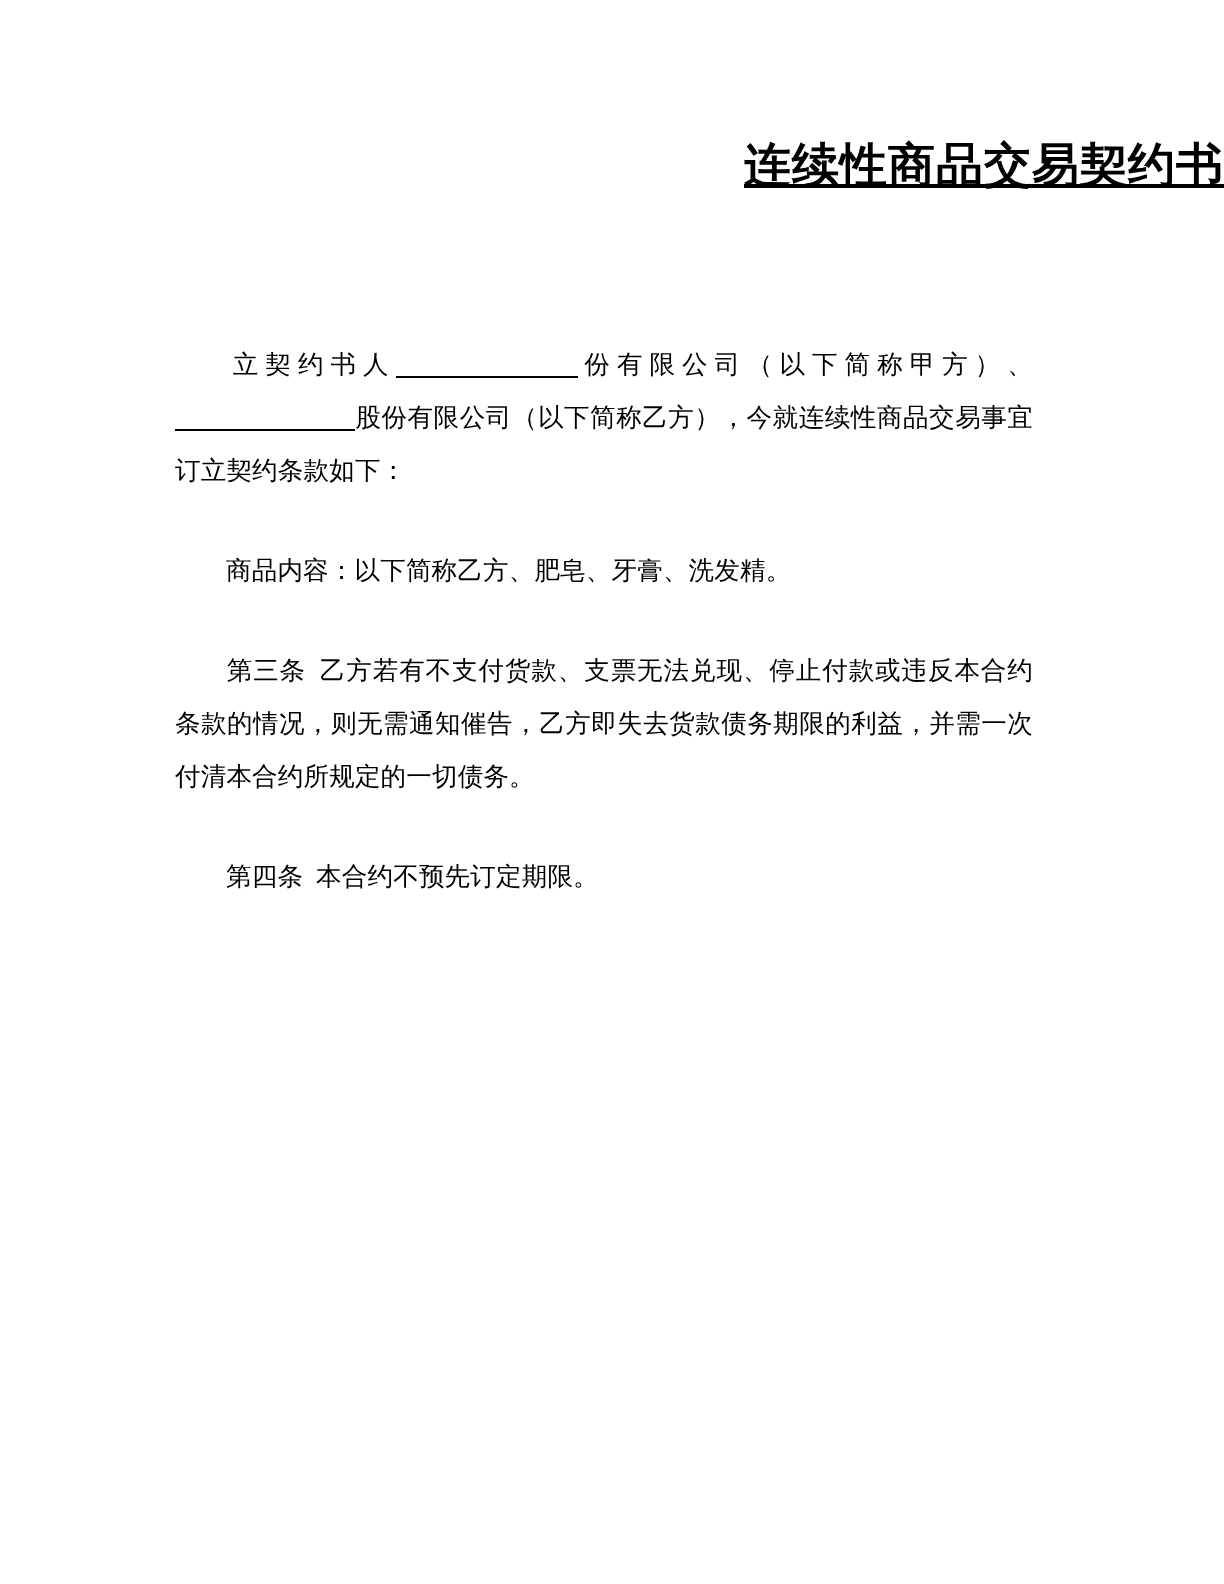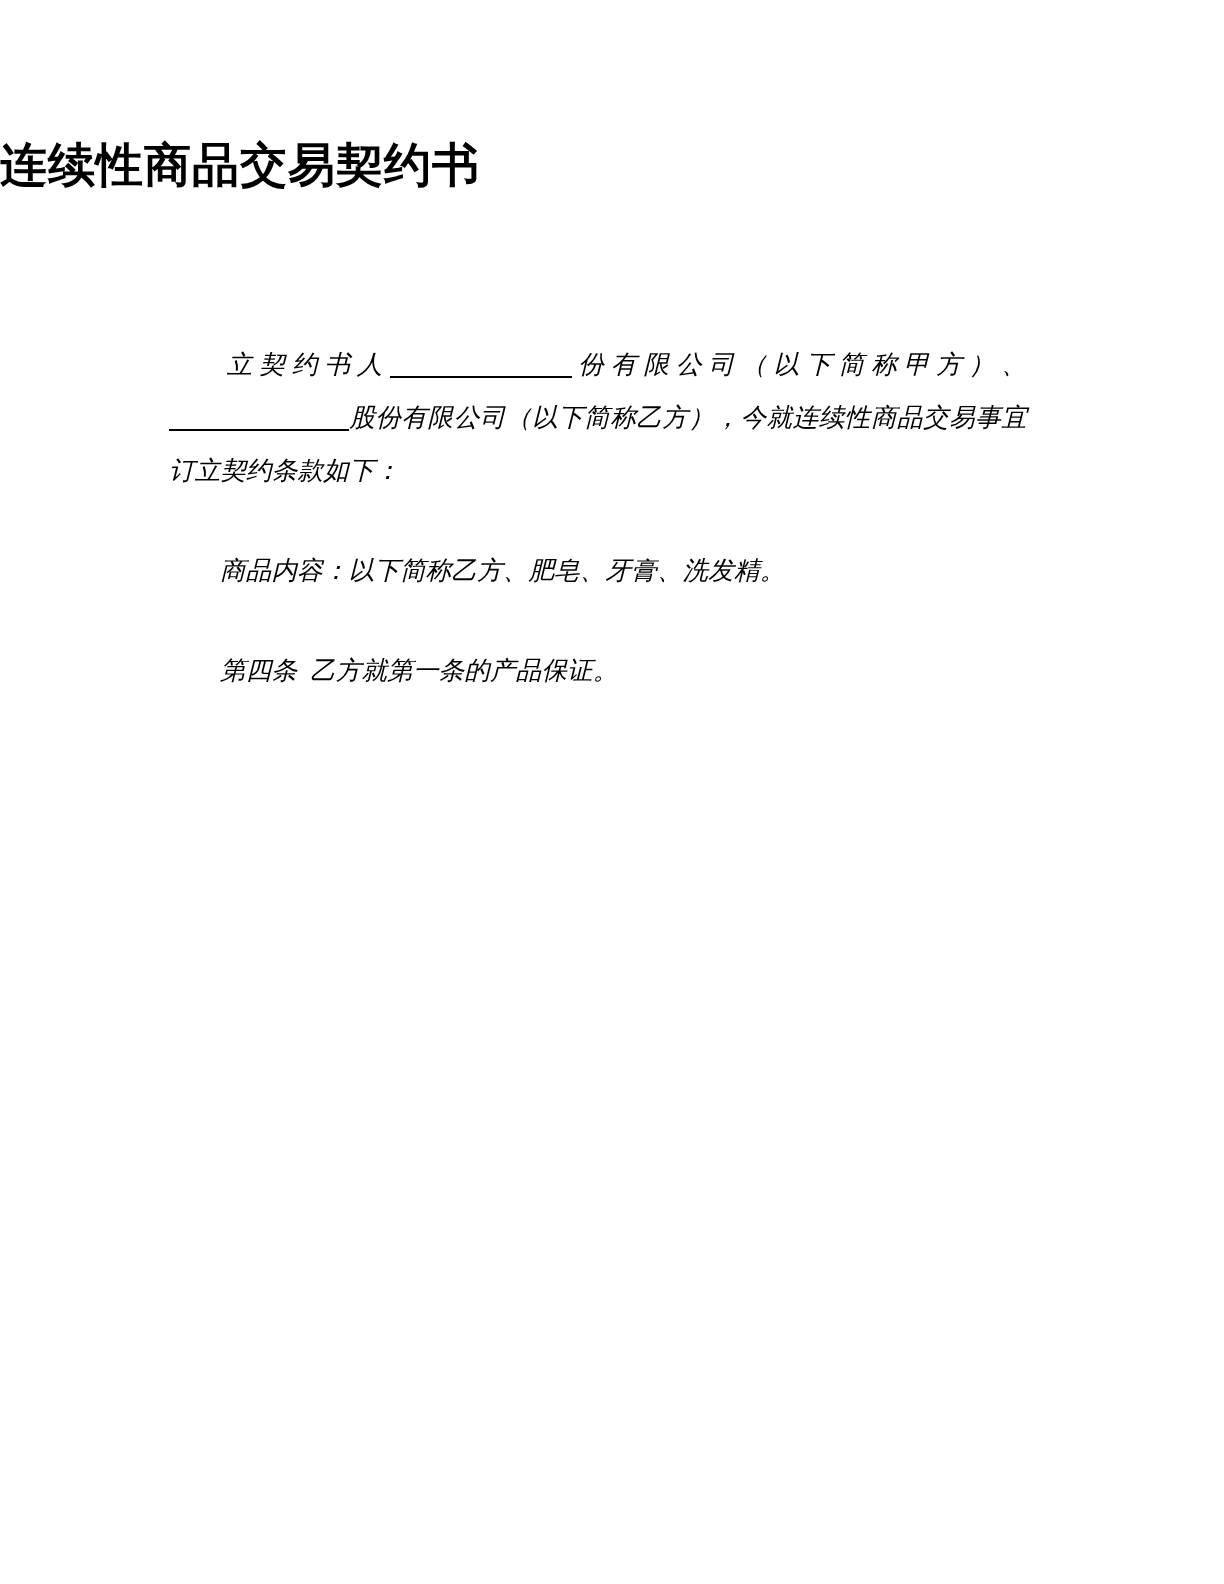--- a/index.html
+++ b/index.html
@@ -17,36 +17,36 @@
     overflow: hidden;
     font-family: "Liberation Serif", "DejaVu Serif", serif;
     color: #000000;
   }
 
   .doc-title {
     position: absolute;
     left: 0;
     top: 136px;
     width: 1224px;
-    text-align: left;
+    text-align: right;
     font-family: "Liberation Sans", "DejaVu Sans", sans-serif;
     font-weight: bold;
     font-size: 47px;
     line-height: 58px;
     letter-spacing: 1px;
     color: #000000;
     white-space: nowrap;
+    text-decoration: underline;
   }
 
   .body-block {
     position: absolute;
-    left: 169px;
+    left: 175px;
     top: 338px;
     width: 858px;
-    font-style: italic;
   }
 
   .para {
     font-size: 25.5px;
     line-height: 53px;
     text-align: justify;
     text-justify: inter-character;
     text-align-last: left;
     margin: 0 0 47px 0;
     letter-spacing: 0.2px;
@@ -88,20 +88,23 @@
     <p class="para">
       <span class="indent"></span><span>立契约书人</span><span class="blank-line blank-a"></span><span>份有限公司（以下简称甲方）、</span><span class="blank-line blank-b"></span><span>股份有限公司（以下简称乙方），今就连续性商品交易事宜订立契约条款如下：</span>
     </p>
 
 
     <p class="para">
       <span class="indent"></span><span>商品内容：以下简称乙方、肥皂、牙膏、洗发精。</span>
     </p>
 
 
+    <p class="para">
+      <span class="indent"></span><span>第三条</span><span class="gap"></span><span>乙方若有不支付货款、支票无法兑现、停止付款或违反本合约条款的情况，则无需通知催告，乙方即失去货款债务期限的利益，并需一次付清本合约所规定的一切债务。</span>
+    </p>
 
     <p class="para">
-      <span class="indent"></span><span>第四条</span><span class="gap"></span><span>乙方就第一条的产品保证。</span>
+      <span class="indent"></span><span>第四条</span><span class="gap"></span><span>本合约不预先订定期限。</span>
     </p>
 
 
   </div>
 </div>
 
 </body></html>

